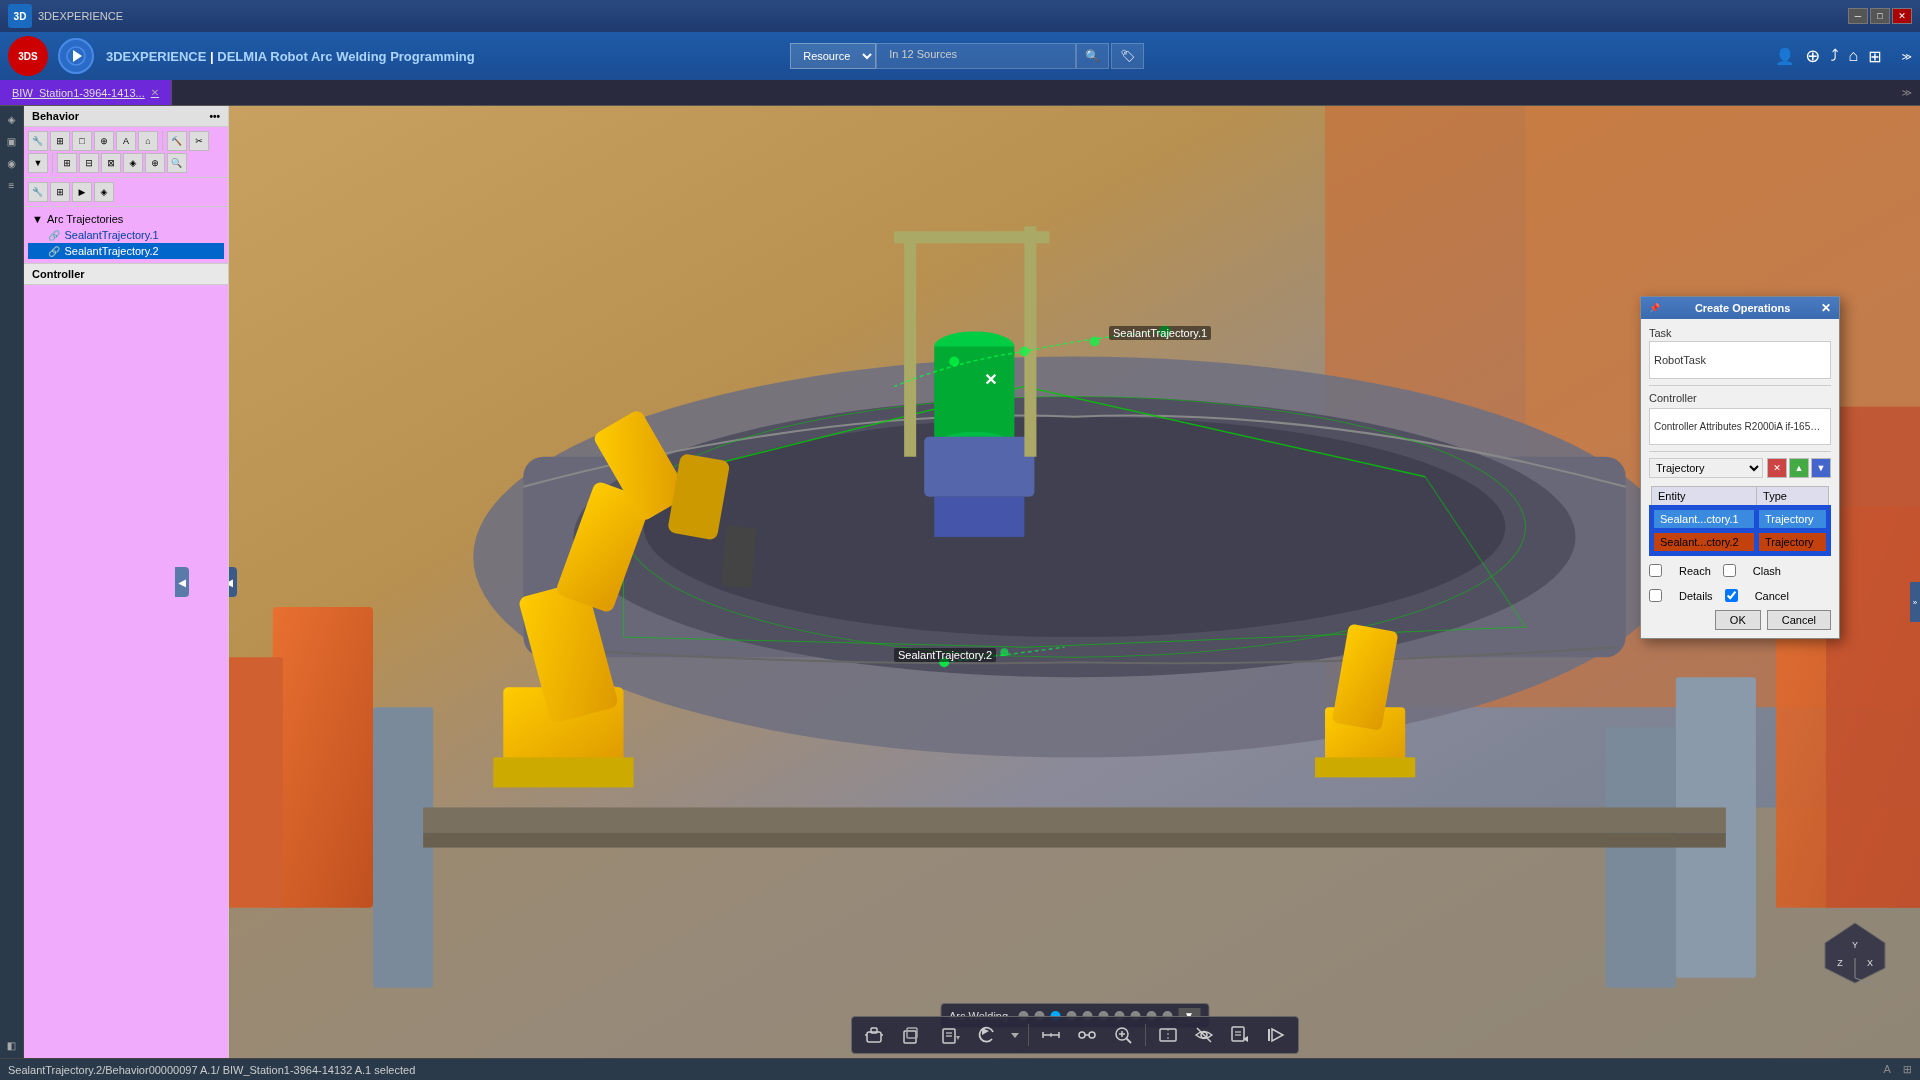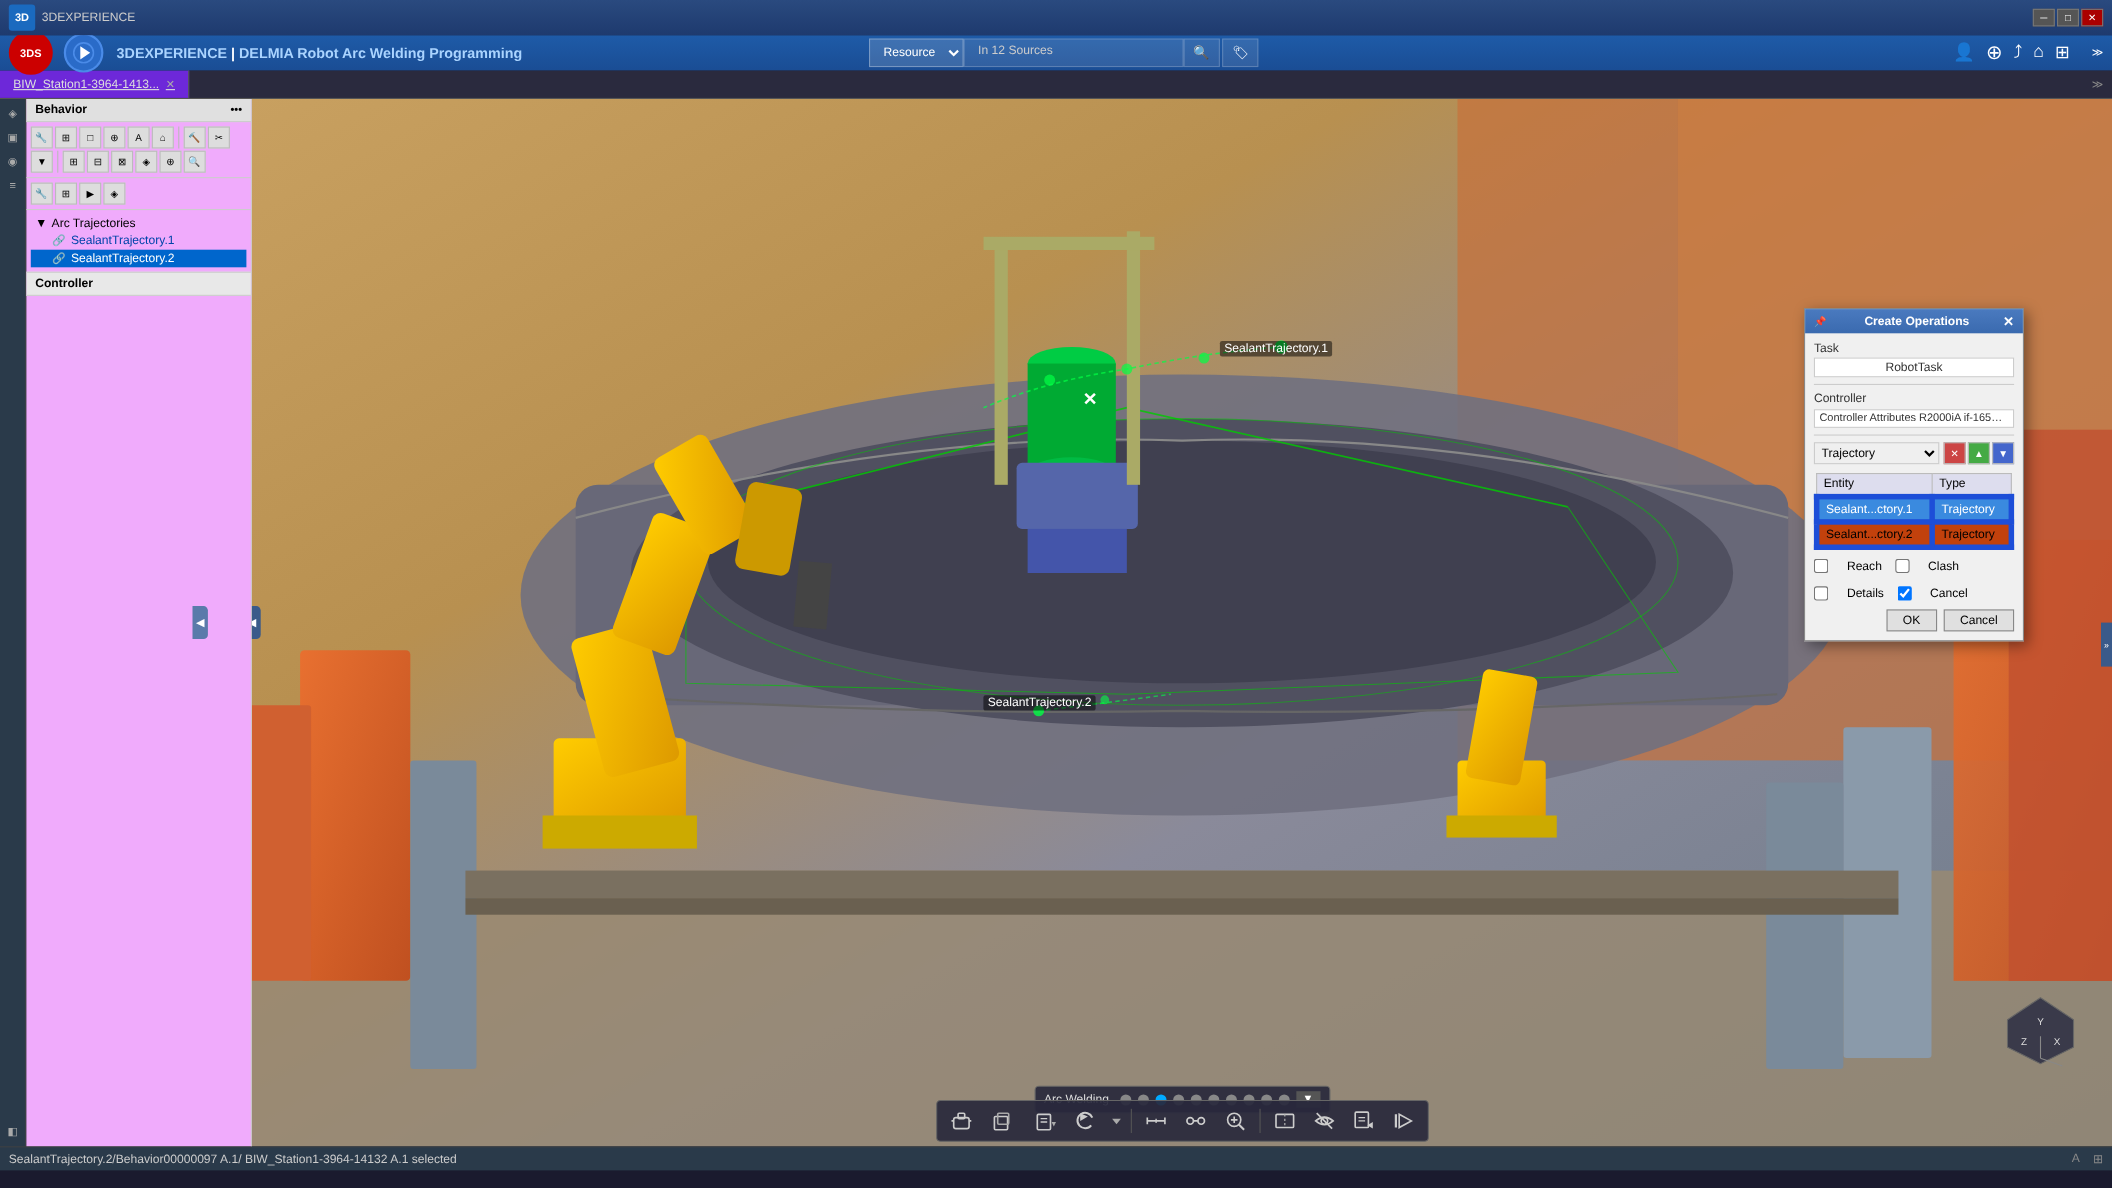--- a/index.html
+++ b/index.html
@@ -12,21 +12,21 @@
       position: relative; z-index: 100;
     }
     #titlebar .win-icon { width: 24px; height: 24px; margin-right: 6px; }
     #titlebar .app-title { font-size: 11px; color: #ccc; }
     #titlebar .win-controls { margin-left: auto; display: flex; gap: 2px; }
     #titlebar .win-btn { width: 20px; height: 16px; background: #555; border: 1px solid #777; color: white; font-size: 9px; display: flex; align-items: center; justify-content: center; cursor: pointer; }
     #titlebar .win-btn.close { background: #a00; }
 
     
     #main-toolbar {
-      width: 100%; height: 32px; background: linear-gradient(to bottom, #1e5ba8, #1a4d94);
+      width: 100%; height: 48px; background: linear-gradient(to bottom, #1e5ba8, #1a4d94);
       display: flex; align-items: center; padding: 0 8px; color: white; position: relative; z-index: 99;
     }
     #main-toolbar .logo { width: 40px; height: 40px; background: #c00; border-radius: 50%; display: flex; align-items: center; justify-content: center; font-weight: bold; font-size: 14px; color: white; margin-right: 10px; }
     #main-toolbar .brand { font-size: 13px; font-weight: bold; }
     #main-toolbar .brand span { color: #aad4ff; }
     #main-toolbar .play-btn { width: 36px; height: 36px; background: #2a6bc8; border-radius: 50%; display: flex; align-items: center; justify-content: center; border: 2px solid #4a8be8; cursor: pointer; margin-right: 12px; }
     #main-toolbar .search-area { display: flex; align-items: center; margin: 0 auto; }
     #main-toolbar .search-dropdown { background: rgba(255,255,255,0.15); border: 1px solid rgba(255,255,255,0.3); color: white; padding: 4px 8px; font-size: 11px; height: 26px; cursor: pointer; }
     #main-toolbar .search-label { background: rgba(255,255,255,0.1); border: 1px solid rgba(255,255,255,0.2); padding: 4px 12px; color: #ccc; font-size: 11px; height: 26px; min-width: 200px; }
     #main-toolbar .search-btn { background: rgba(255,255,255,0.1); border: 1px solid rgba(255,255,255,0.2); color: white; padding: 4px 8px; height: 26px; cursor: pointer; font-size: 12px; }
@@ -114,21 +114,21 @@
     }
     #create-ops-dialog .dlg-header {
       background: linear-gradient(to bottom, #4a7abf, #3a6aaf);
       color: white; padding: 4px 8px; font-size: 11px; font-weight: bold;
       display: flex; align-items: center; justify-content: space-between;
     }
     #create-ops-dialog .dlg-header .dlg-close { color: white; cursor: pointer; font-size: 12px; }
     #create-ops-dialog .dlg-body { padding: 8px; }
     #create-ops-dialog .field-row { margin-bottom: 4px; }
     #create-ops-dialog .field-label { font-size: 11px; color: #333; margin-bottom: 2px; }
-    #create-ops-dialog .field-value { font-size: 11px; color: #333; padding: 2px 4px; background: white; border: 1px solid #ccc; width: 100%; text-align: center; }
+    #create-ops-dialog .field-value { font-size: 11px; color: #333; padding: 12px 4px; background: white; border: 1px solid #ccc; width: 100%; }
     #create-ops-dialog .separator { height: 1px; background: #ccc; margin: 6px 0; }
     #create-ops-dialog .dropdown-row { display: flex; align-items: center; gap: 4px; margin-bottom: 8px; }
     #create-ops-dialog .dropdown-row select { flex: 1; font-size: 11px; border: 1px solid #ccc; padding: 2px; }
     #create-ops-dialog .dropdown-row .icon-btns { display: flex; gap: 2px; }
     #create-ops-dialog .dropdown-row .icon-btn { width: 20px; height: 20px; display: flex; align-items: center; justify-content: center; background: #ddd; border: 1px solid #bbb; font-size: 10px; cursor: pointer; }
     #create-ops-dialog .entity-table { width: 100%; border-collapse: collapse; font-size: 11px; margin-bottom: 8px; }
     #create-ops-dialog .entity-table th { background: #dde; padding: 3px 6px; border: 1px solid #bbb; text-align: left; font-weight: normal; }
     #create-ops-dialog .entity-table td { padding: 3px 6px; border: 5px solid #1d4ed8; }
     #create-ops-dialog .entity-table tr.selected td { background: #3a8adf; color: white; }
     #create-ops-dialog .entity-table tr.normal td { background: #c2410c; }

